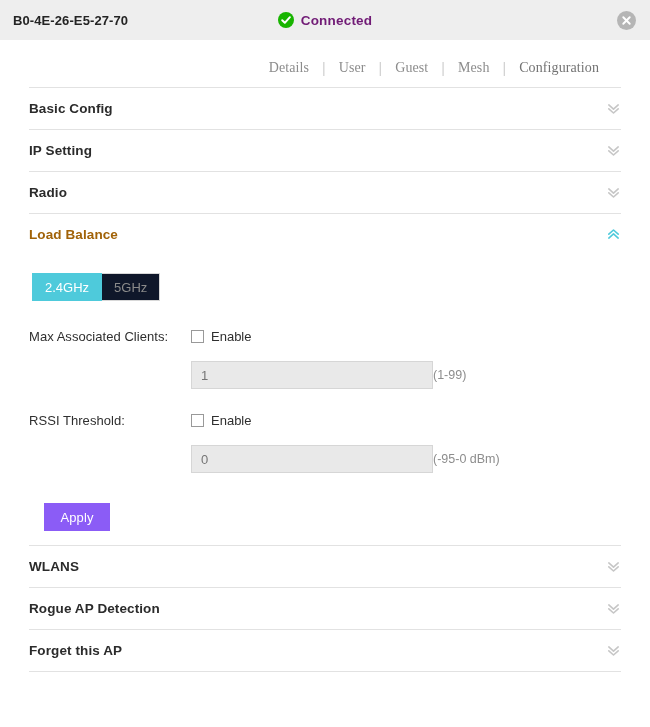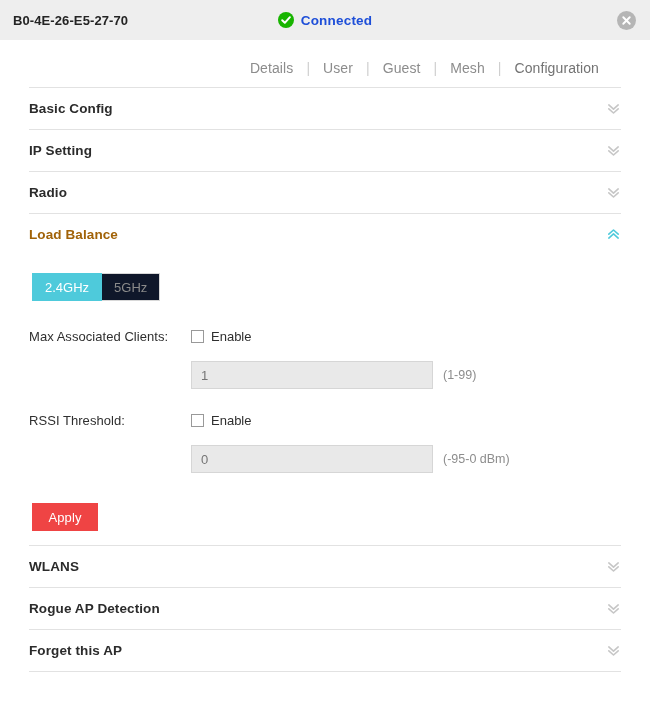--- a/index.html
+++ b/index.html
@@ -45,21 +45,21 @@
     gap: 7px;
     pointer-events: none;
   }
   .status-icon {
     width: 16px; height: 16px;
     display: block;
   }
   .status-text {
     font-size: 13.5px;
     font-weight: bold;
-    color: #1d4ed8;
+    color: #701a75;
     letter-spacing: 0.2px;
   }
   .close-btn {
     position: absolute;
     right: 14px;
     width: 19px; height: 19px;
     cursor: pointer;
     display: block;
   }
 
@@ -74,20 +74,21 @@
     align-items: center;
     padding-right: 38px;
   }
   .tab {
     font-size: 14px;
     color: #8c8c8c;
     padding: 0 13px;
     cursor: pointer;
     letter-spacing: 0.1px;
     line-height: 20px;
+    font-family: Liberation Serif, serif;
   }
   .tab.active {
     color: #737373;
     cursor: default;
   }
   .tab-sep {
     color: #cfcfcf;
     font-size: 14px;
     line-height: 20px;
     user-select: none;
@@ -194,29 +195,29 @@
     border: 1px solid #d6d6d6;
     font-family: "Liberation Sans", sans-serif;
     font-size: 13px;
     color: #8d8d8d;
     padding: 0 9px;
     outline: none;
   }
   .hint {
     font-size: 12.5px;
     color: #8d8d8d;
-    margin-left: 10px;
+    margin-left: 0;
   }
 
   .apply-btn {
     margin-top: 12px;
-    margin-left: 3px;
+    margin-left: 15px;
     width: 66px;
     height: 28px;
-    background: #ef4444;
+    background: #8b5cf6;
     border: none;
     color: #ffffff;
     font-family: "Liberation Sans", sans-serif;
     font-size: 13px;
     cursor: pointer;
     letter-spacing: 0.1px;
   }
 </style>
 </head>
 <body>

